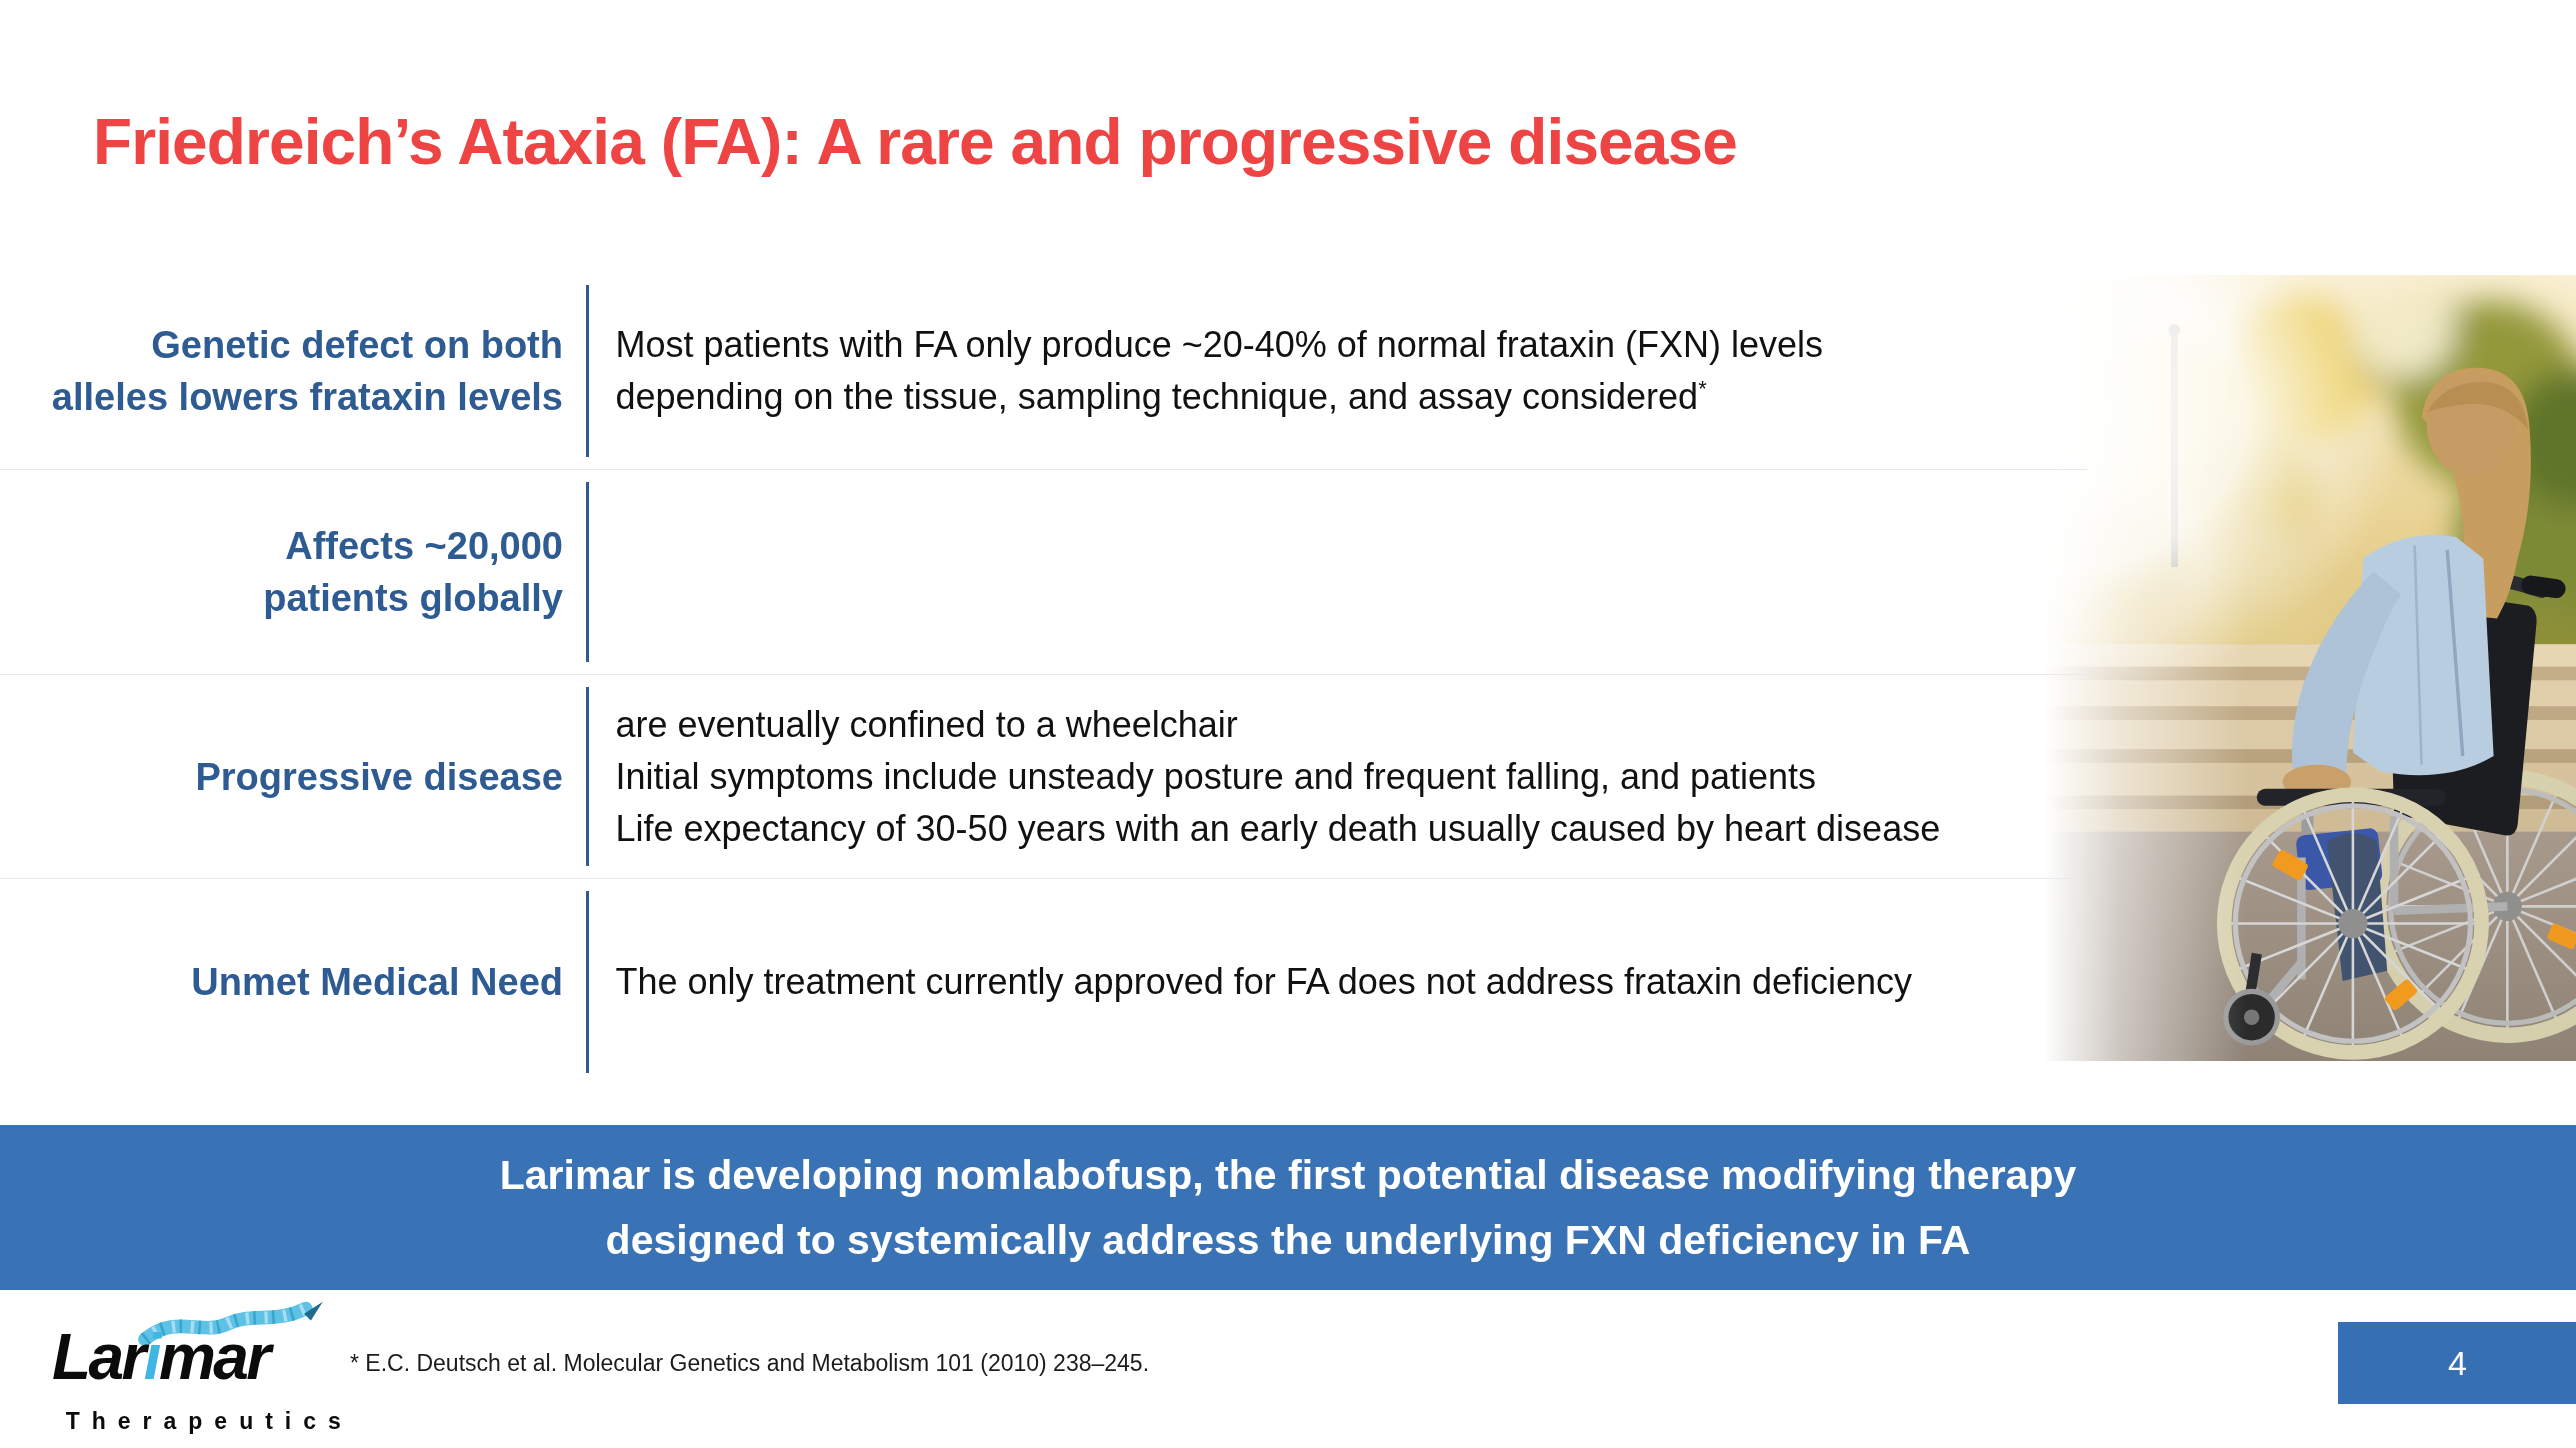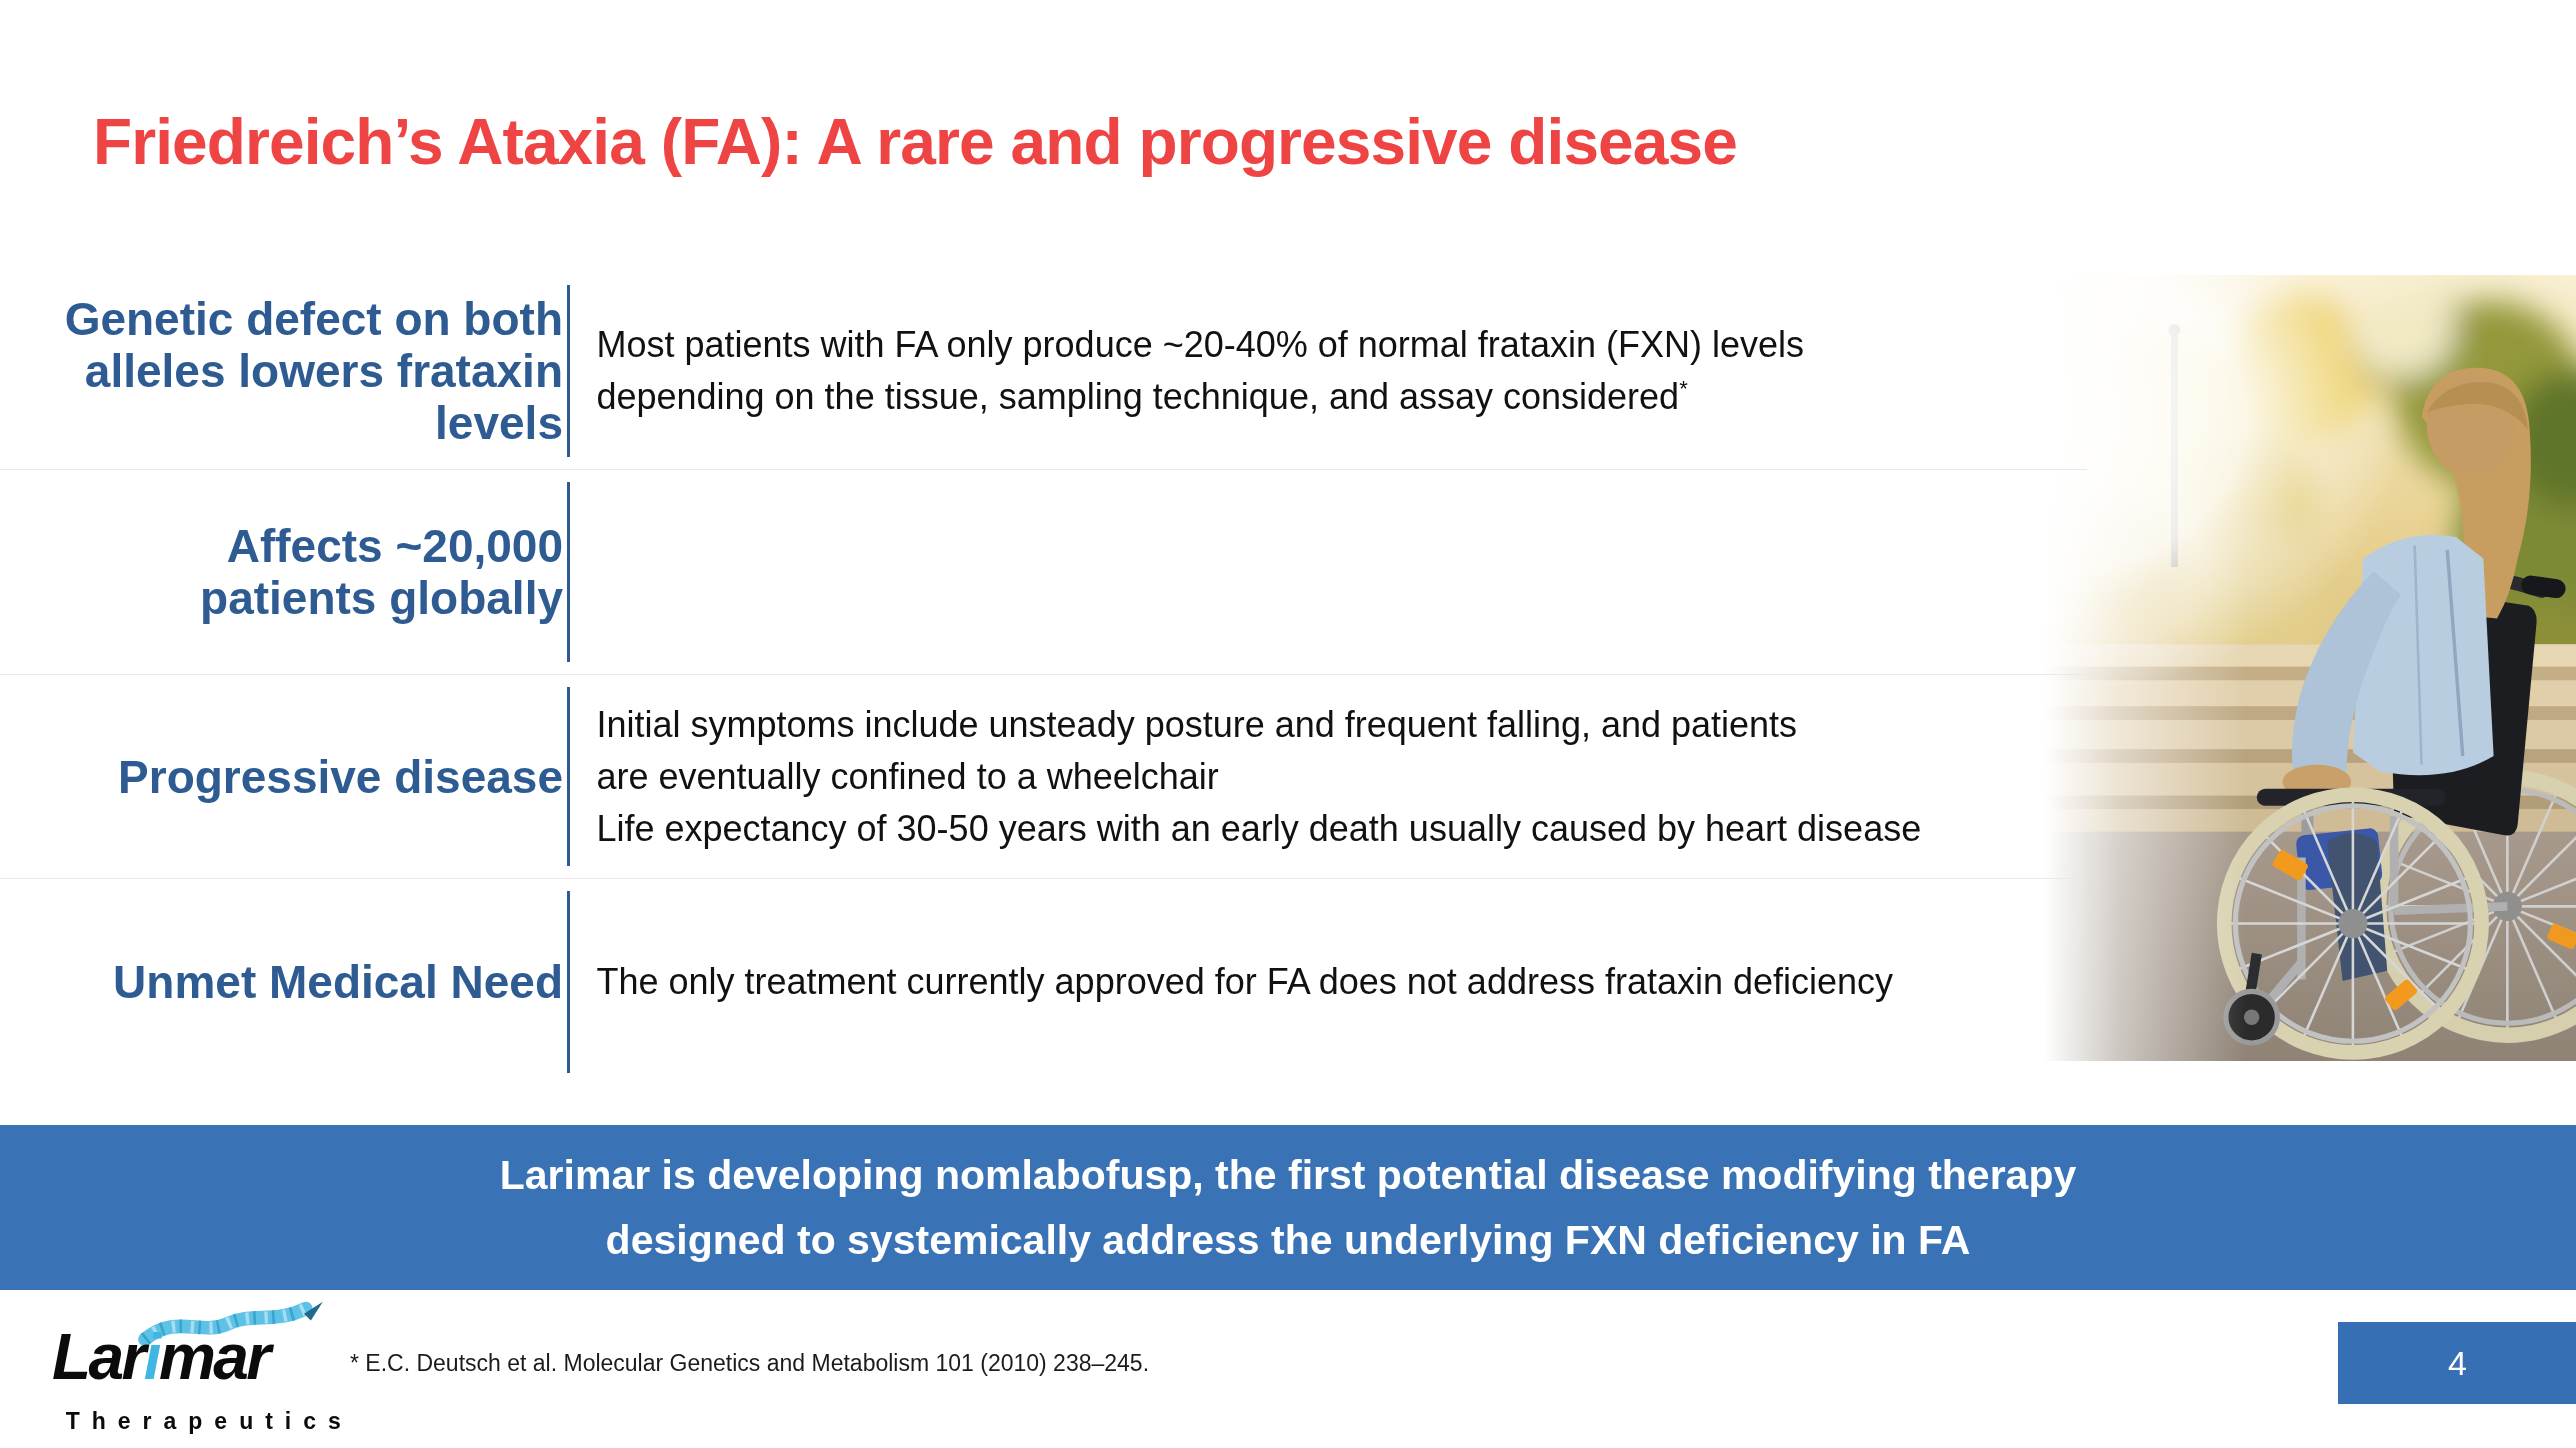--- a/index.html
+++ b/index.html
@@ -19,22 +19,22 @@
   
   .table{position:absolute;left:0;top:273px;width:2087px;z-index:3;}
   .trow{display:flex;align-items:center;}
   .trow:nth-child(1){min-height:196px;}
   .trow:nth-child(2){min-height:204px;align-items:center;}
   .trow:nth-child(3){min-height:203px;}
   .trow:nth-child(4){min-height:206px;}
   .trow + .trow{border-top:1.7px solid #e9e9e9;}
   .tlabel{
     width:563px;flex:0 0 563px;
-    text-align:right;padding-right:4px;
-    font-size:46px;font-weight:bold;color:#2e5b92;
+    text-align:right;padding-right:23px;
+    font-size:38px;font-weight:bold;color:#2e5b92;
     line-height:52px;
   }
   .tdivider{
     width:3.4px;flex:0 0 3.4px;align-self:stretch;
     background:#2e5b92;margin:12px 0;
   }
   .tcontent{
     flex:1;padding-left:26px;
     font-size:36px;color:#111111;line-height:52px;
   }
@@ -118,22 +118,22 @@
       </div>
       <div class="tdivider"></div>
     </div>
 
     <div class="trow">
       <div class="tlabel">
         <div>Progressive disease</div>
       </div>
       <div class="tdivider"></div>
       <div class="tcontent">
+        <div class="line">are eventually confined to a wheelchair</div>
         <div class="line">Initial symptoms include unsteady posture and frequent falling, and patients</div>
-        <div class="line">are eventually confined to a wheelchair</div>
         <div class="line">Life expectancy of 30-50 years with an early death usually caused by heart disease</div>
       </div>
     </div>
 
     <div class="trow">
       <div class="tlabel">
         <div>Unmet Medical Need</div>
       </div>
       <div class="tdivider"></div>
       <div class="tcontent">

